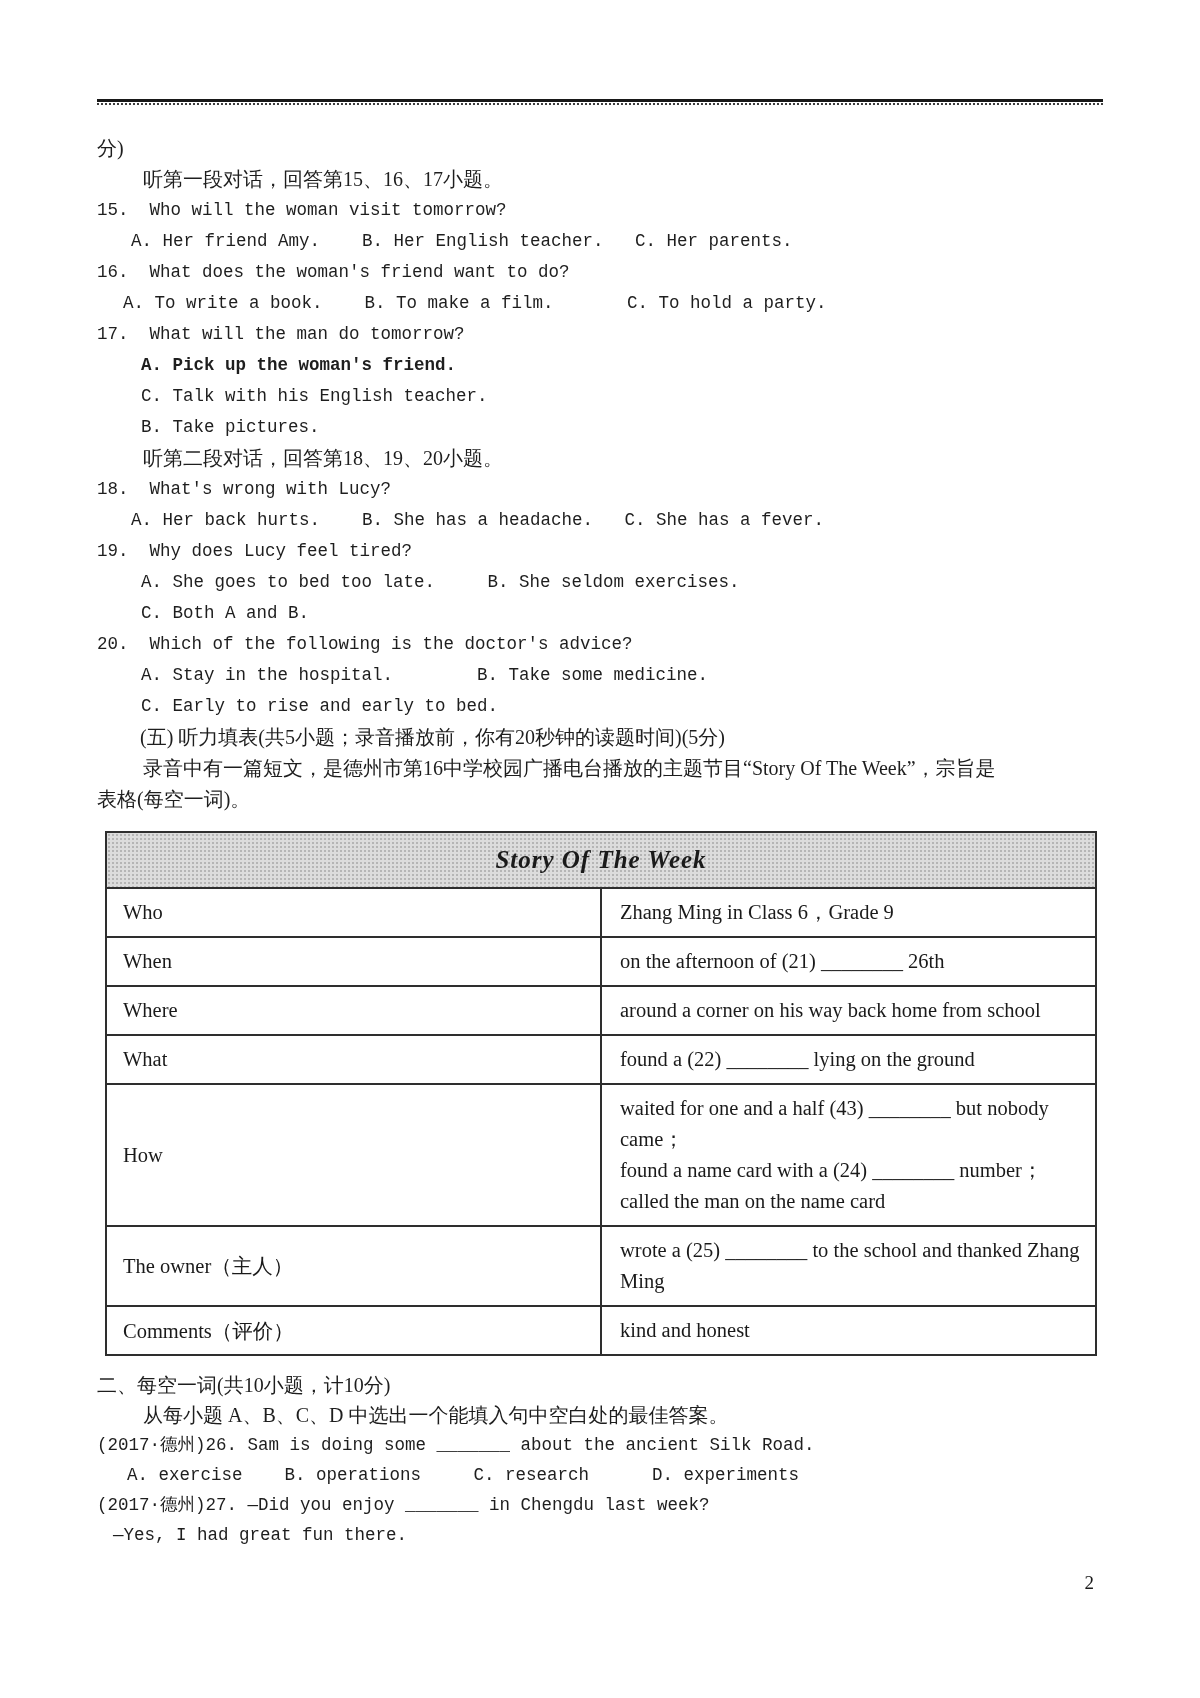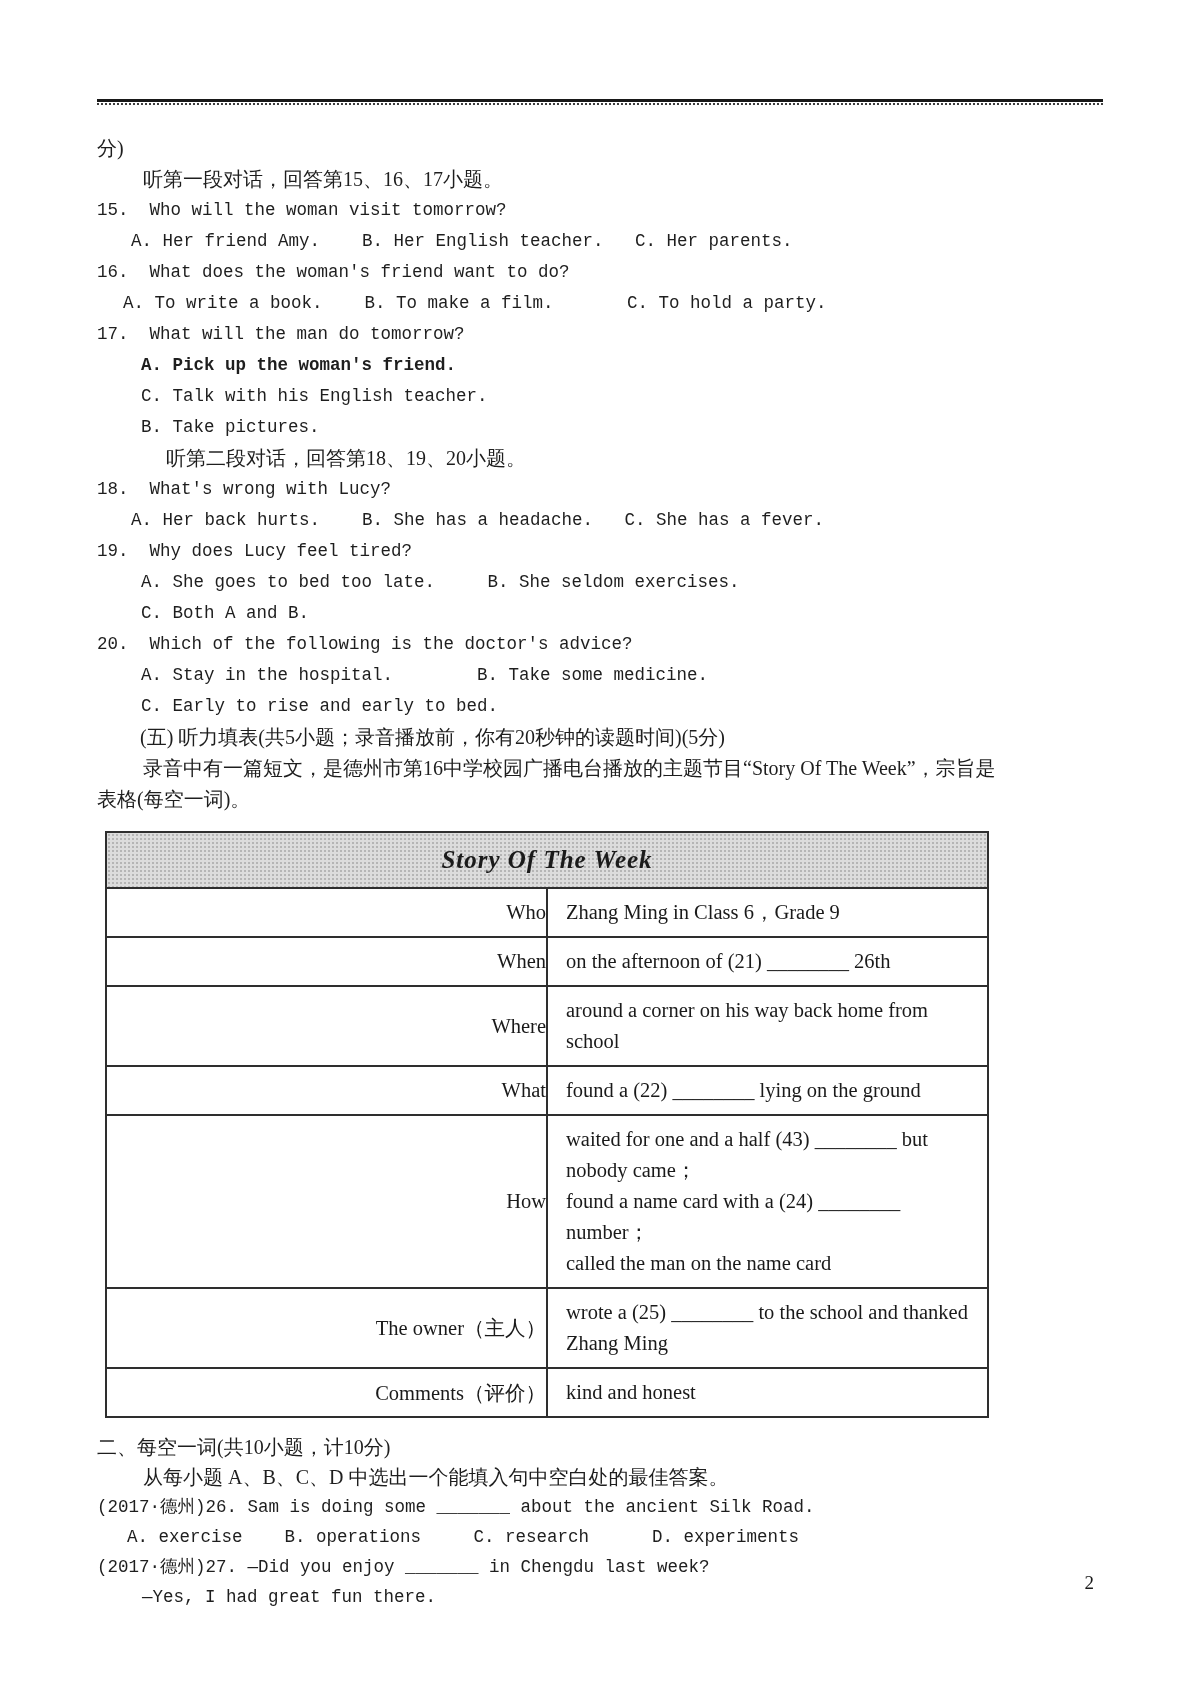--- a/index.html
+++ b/index.html
@@ -22,21 +22,21 @@
     height:31px;
     line-height:31px;
     color:#1e1e1e;
   }
   .style-en{font-family:"Liberation Mono","DejaVu Sans Mono",monospace;font-size:17.5px;}
   .style-mx{font-family:"Liberation Mono","DejaVu Sans Mono",monospace;font-size:17.5px;}
   .style-cn{font-family:"Liberation Serif","DejaVu Serif",serif;font-size:20px;}
 
   table.story{
     border-collapse:collapse;
-    width:884px;
+    width:992px;
     margin:16px 0 14px 8px;
     table-layout:fixed;
   }
   table.story,table.story th,table.story td{border:2px solid #2e2e2e;}
   table.story th{
     height:52px;
     background-color:#dcdcdc;
     background-image:radial-gradient(circle,#b5b5b5 1px,rgba(0,0,0,0) 1px);
     background-size:4px 4px;
     font-family:"Liberation Serif","DejaVu Serif",serif;
@@ -47,24 +47,24 @@
     color:#1a1a1a;
     text-align:center;
   }
   table.story td{
     font-family:"Liberation Serif","DejaVu Serif",serif;
     font-size:20.5px;
     color:#1a1a1a;
   }
   td.t-label{
     width:248px;
-    text-align:right;
+    text-align:left;
     vertical-align:middle;
     height:48px;
-    padding:6px 0;
+    padding:6px 16px;
     box-sizing:border-box;
   }
   td.t-value{
     padding:8px 10px 8px 18px;
     line-height:31px;
     white-space:pre-line;
     vertical-align:middle;
   }
   .bottom-block .line{height:30px;line-height:30px;}
 
@@ -104,21 +104,21 @@
         <div class="line style-en" style="margin-left: 26px;">A. To write a book.    B. To make a film.       C. To hold a party.</div>
 
         <div class="line style-en" style="margin-left: 0px;">17.  What will the man do tomorrow?</div>
 
         <div class="line style-en" style="margin-left: 44px; font-weight: bold;">A. Pick up the woman's friend.</div>
 
         <div class="line style-en" style="margin-left: 44px;">C. Talk with his English teacher.</div>
 
         <div class="line style-en" style="margin-left: 44px;">B. Take pictures.</div>
 
-        <div class="line style-cn" style="margin-left: 69px;">听第二段对话，回答第18、19、20小题。</div>
+        <div class="line style-cn" style="margin-left: 46px;">听第二段对话，回答第18、19、20小题。</div>
 
         <div class="line style-en" style="margin-left: 0px;">18.  What's wrong with Lucy?</div>
 
         <div class="line style-en" style="margin-left: 34px;">A. Her back hurts.    B. She has a headache.   C. She has a fever.</div>
 
         <div class="line style-en" style="margin-left: 0px;">19.  Why does Lucy feel tired?</div>
 
         <div class="line style-en" style="margin-left: 44px;">A. She goes to bed too late.     B. She seldom exercises.</div>
 
         <div class="line style-en" style="margin-left: 44px;">C. Both A and B.</div>
@@ -189,20 +189,20 @@
         <div class="line style-cn" style="margin-left: 0px;">二、每空一词(共10小题，计10分)</div>
 
         <div class="line style-cn" style="margin-left: 46px;">从每小题 A、B、C、D 中选出一个能填入句中空白处的最佳答案。</div>
 
         <div class="line style-mx" style="margin-left: 0px;">(2017·德州)26. Sam is doing some _______ about the ancient Silk Road.</div>
 
         <div class="line style-en" style="margin-left: 30px;">A. exercise    B. operations     C. research      D. experiments</div>
 
         <div class="line style-mx" style="margin-left: 0px;">(2017·德州)27. —Did you enjoy _______ in Chengdu last week?</div>
 
-        <div class="line style-en" style="margin-left: 45px;">—Yes, I had great fun there.</div>
+        <div class="line style-en" style="margin-left: 16px;">—Yes, I had great fun there.</div>
       </div>
 
   </div>
 
   <div class="page-number">2</div>
 
 </div>
 
 </body></html>

